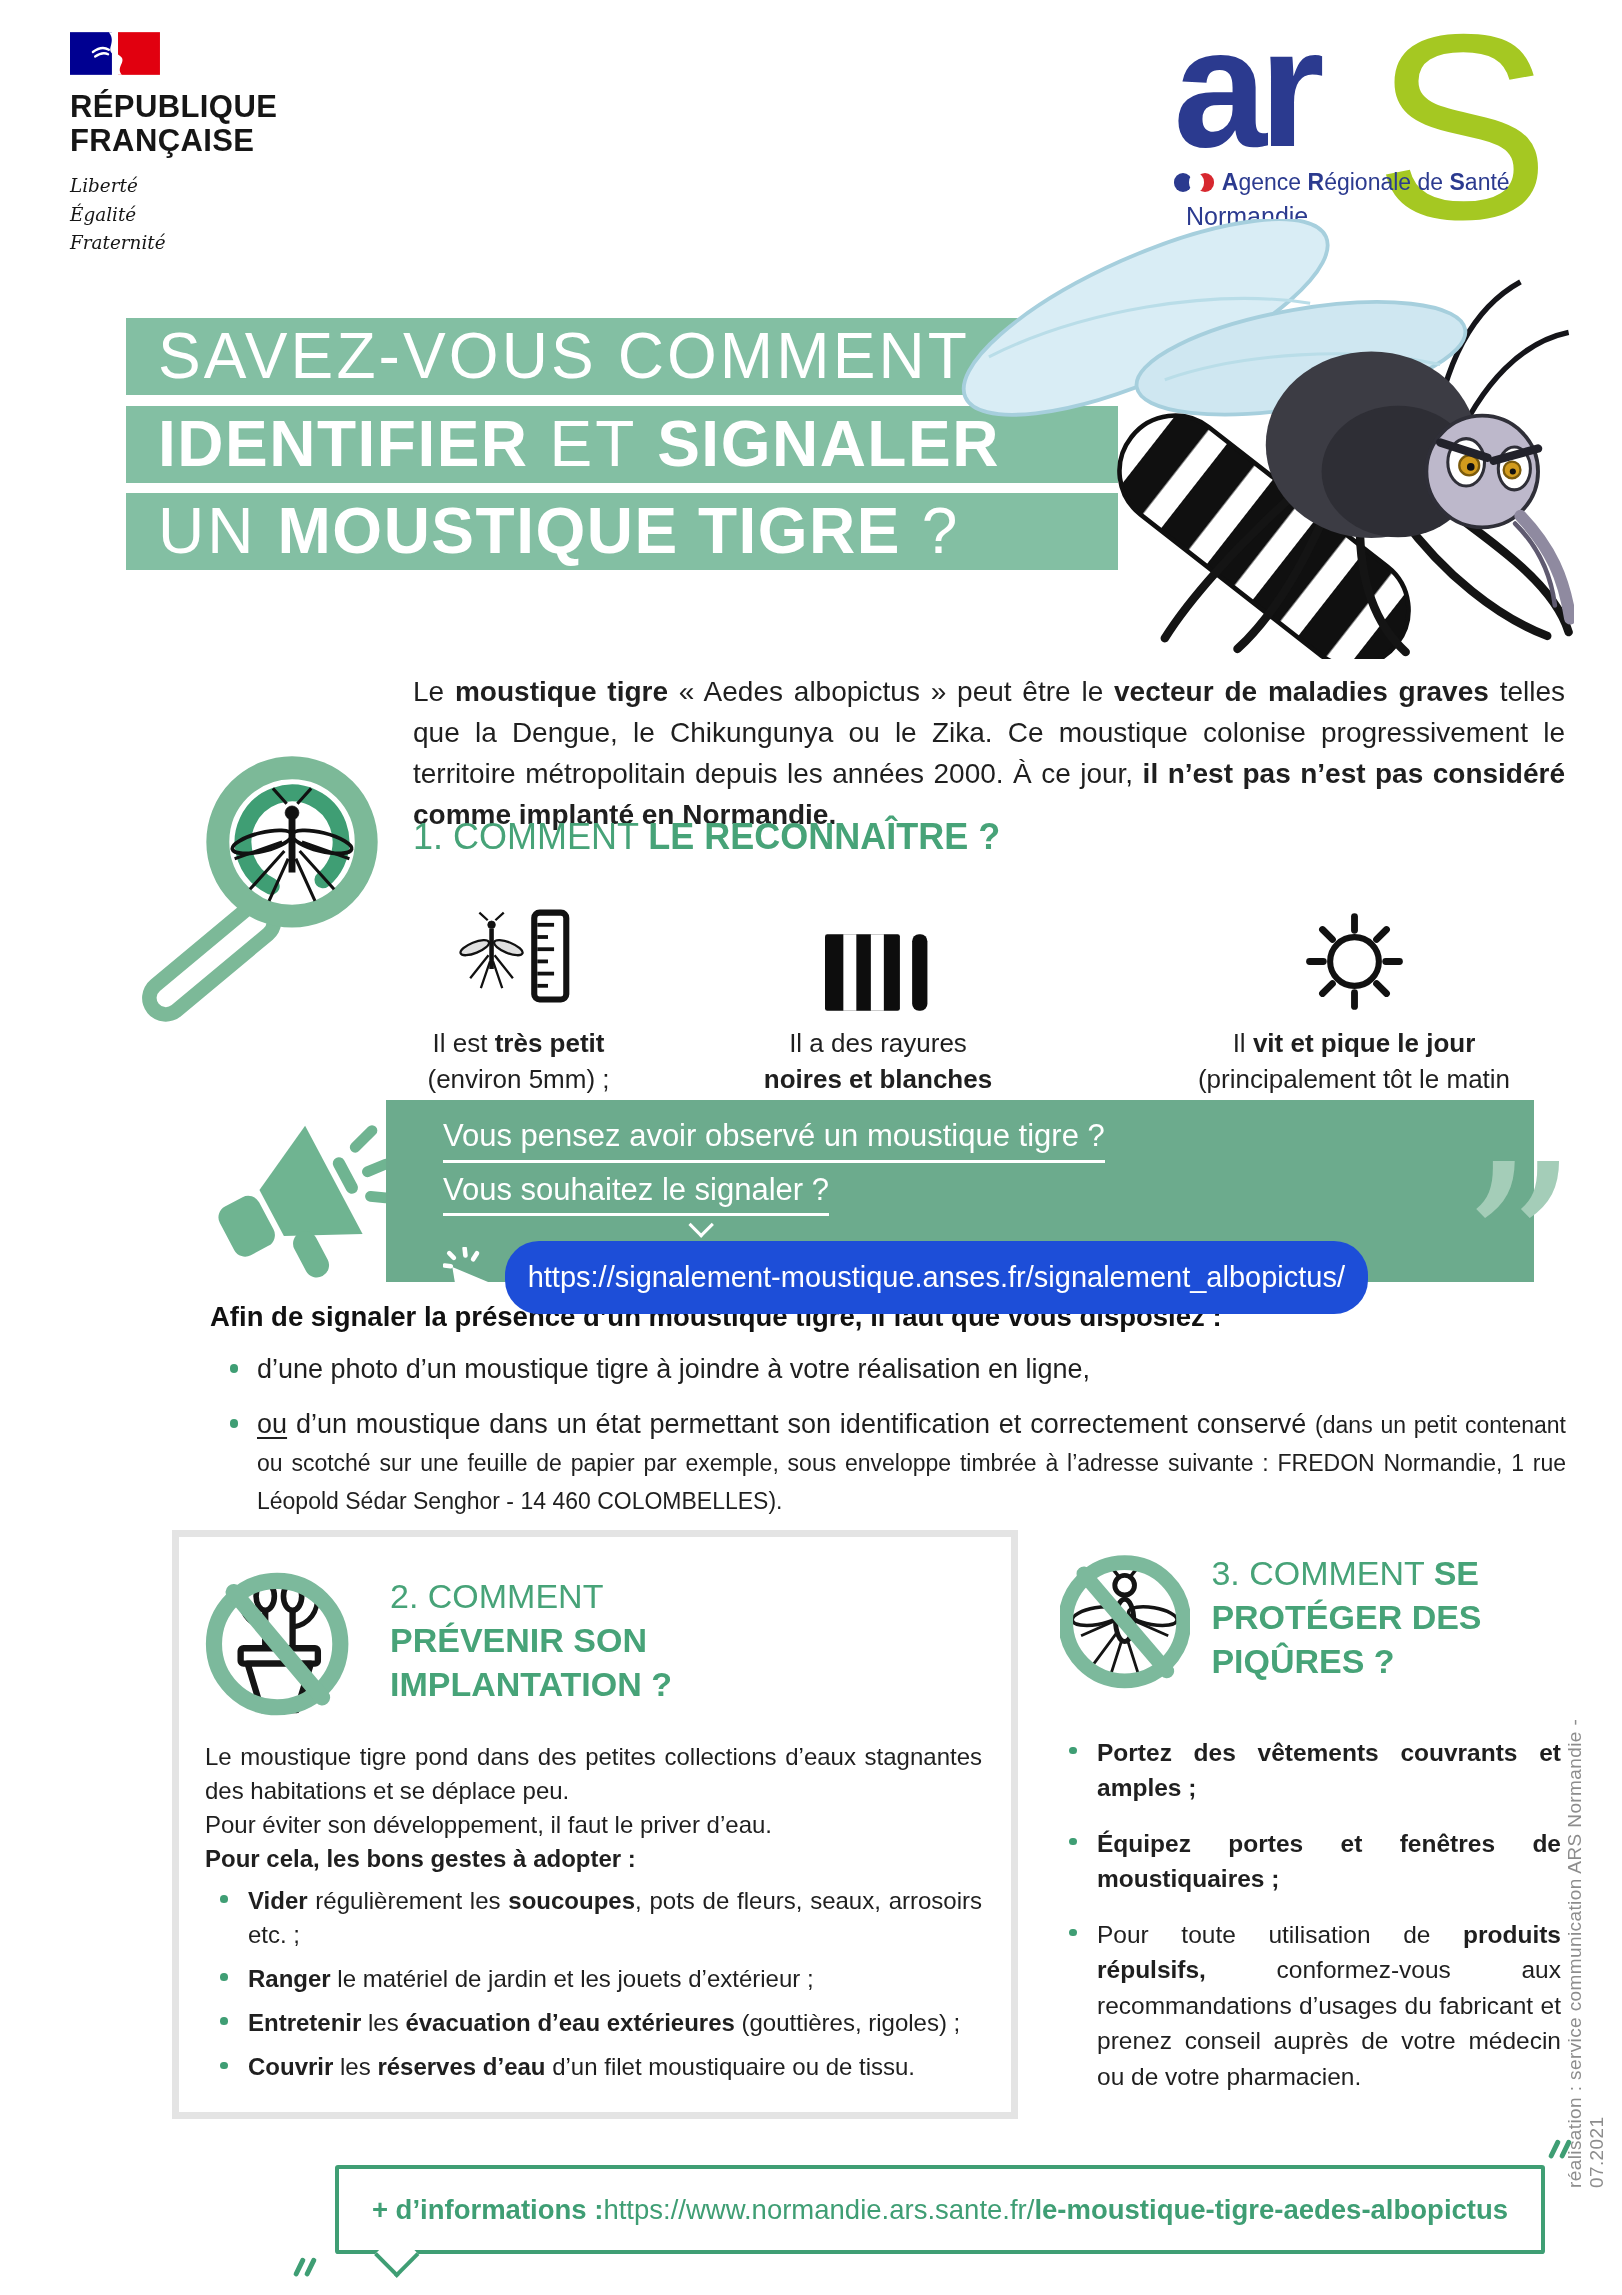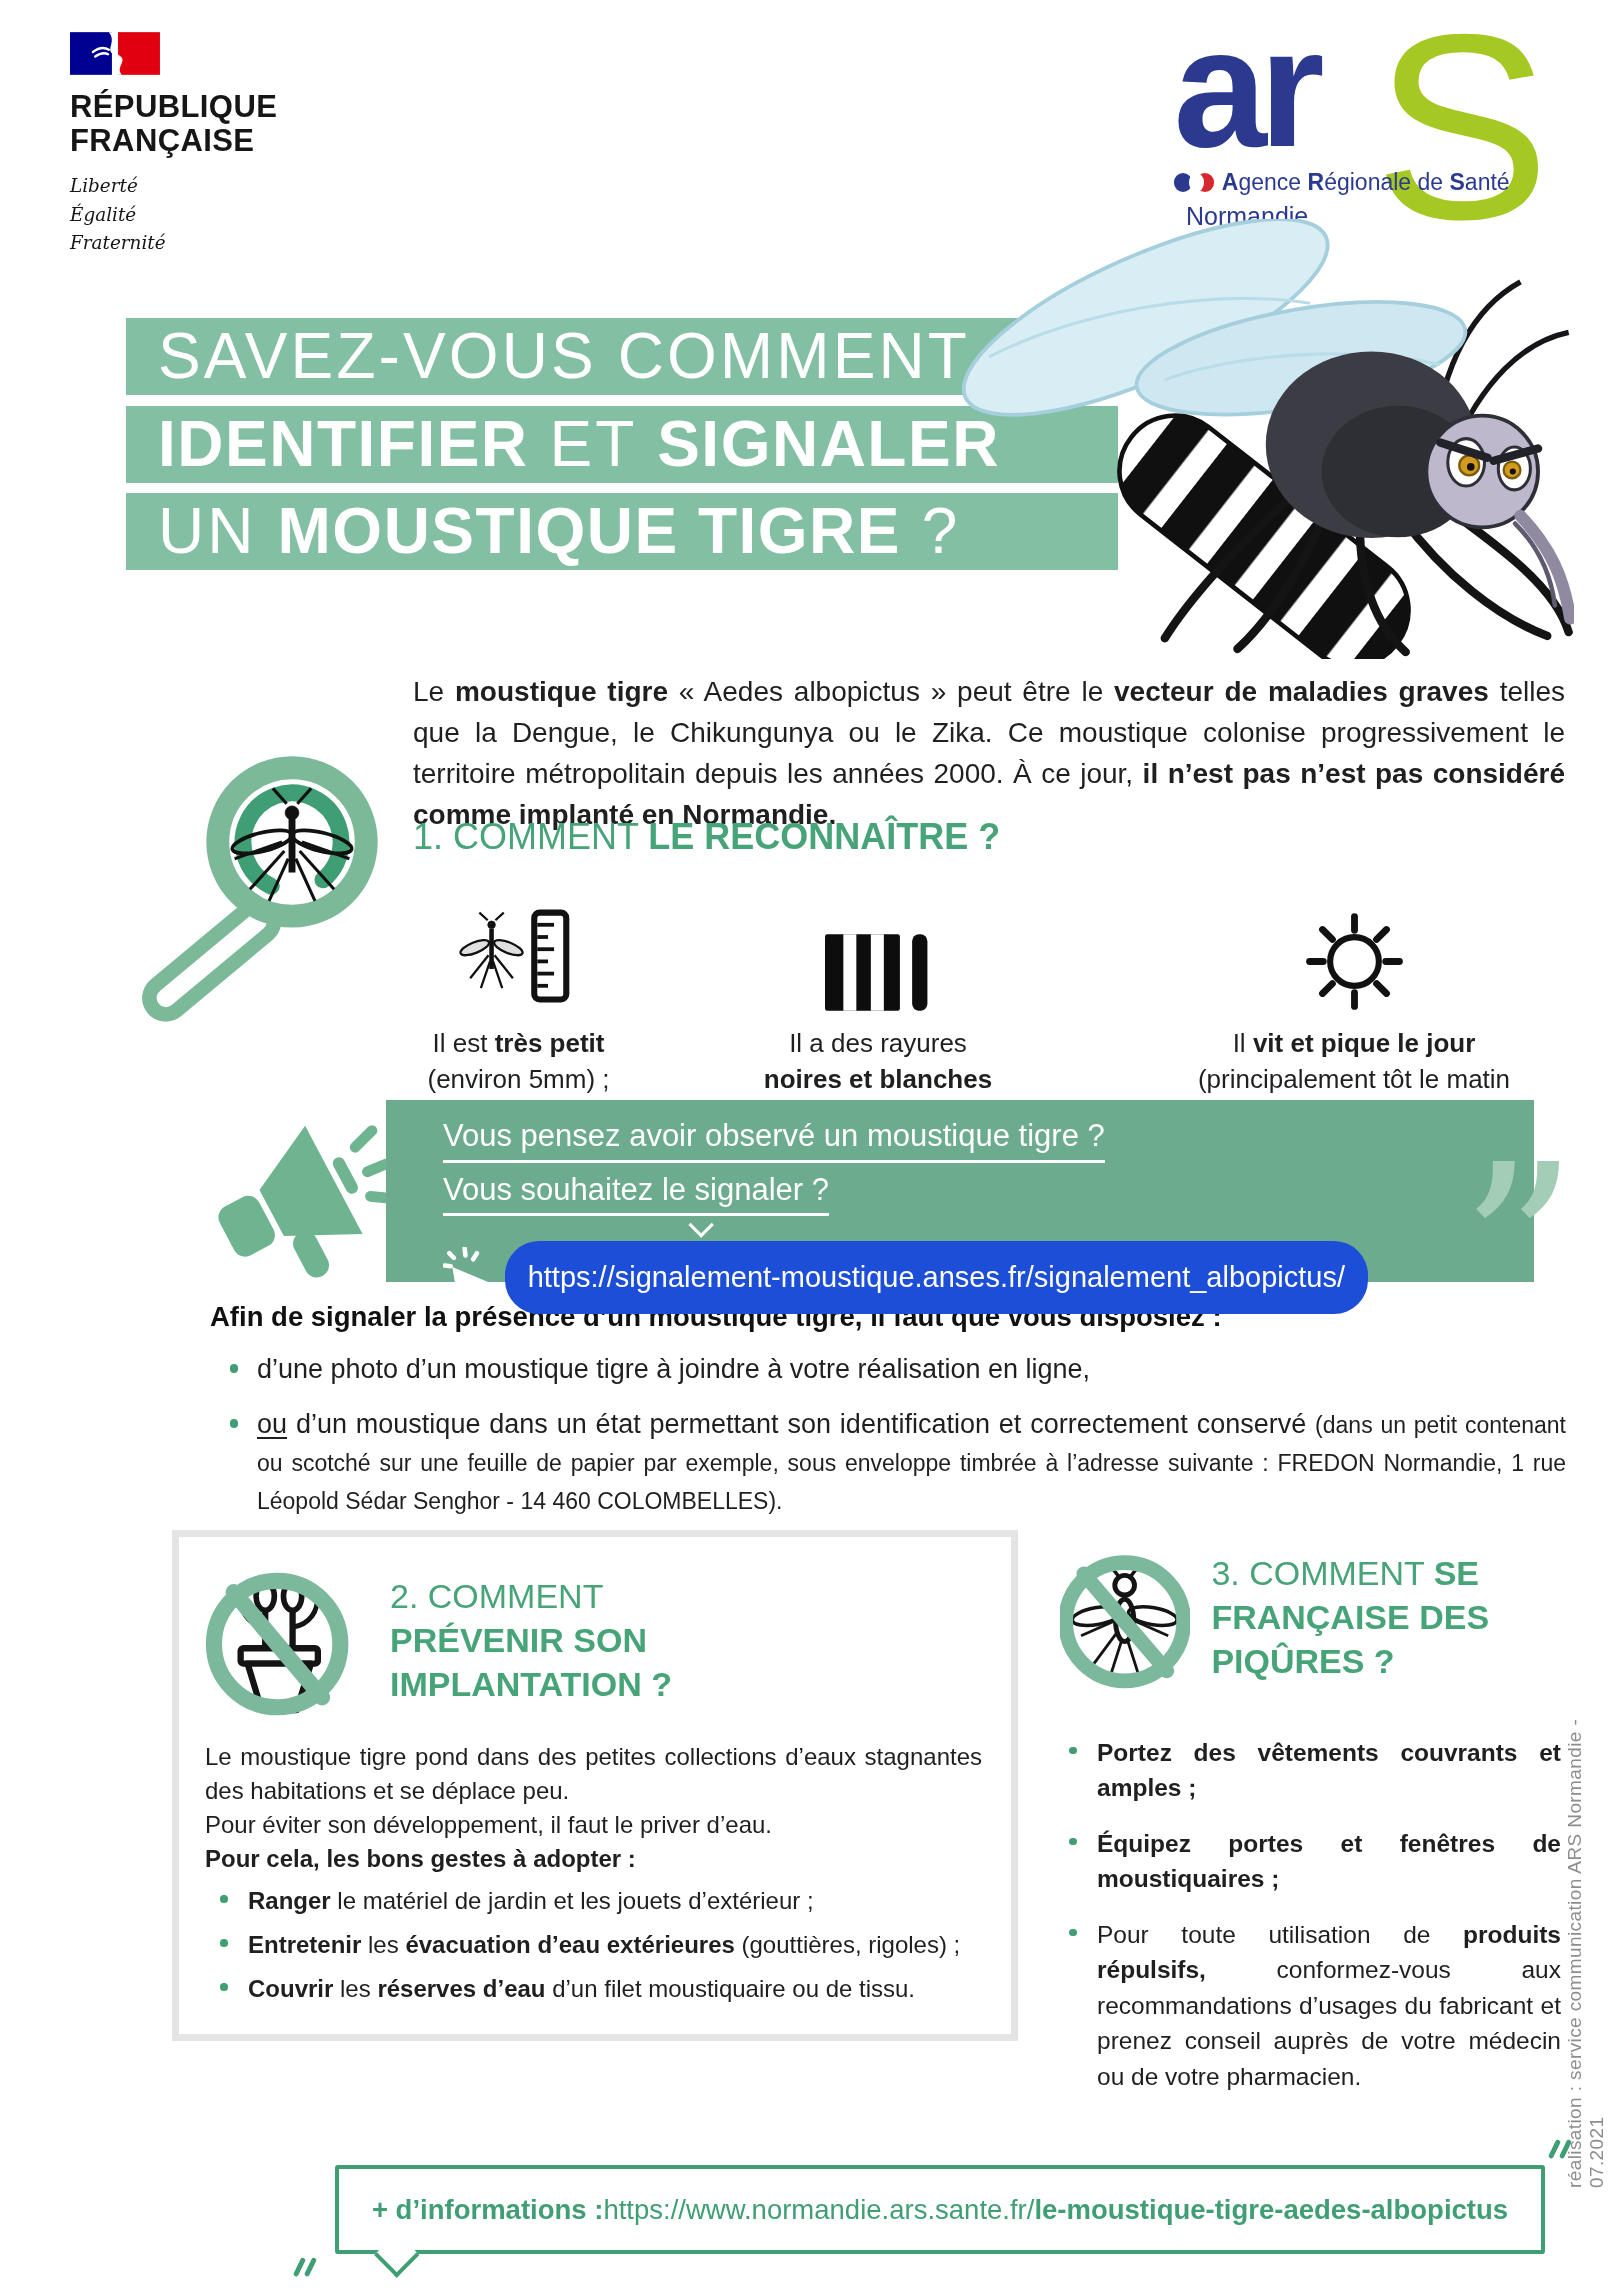--- a/index.html
+++ b/index.html
@@ -348,20 +348,21 @@
       <div class="h2t">
         <span class="lt">2. COMMENT</span><br>
         <span class="bd">PRÉVENIR SON</span><br>
         <span class="bd">IMPLANTATION ?</span>
       </div>
     </div>
     <p class="p-first"><span>Le moustique tigre pond dans des petites collections d’eaux stagnantes des habitations et se déplace peu.</span></p>
     <p><span>Pour éviter son développement, il faut le priver d’eau.</span></p>
     <p class="p-bold"><span>Pour cela, les bons gestes à adopter :</span></p>
     <ul class="dots">
+      <li><span class="b">Vider</span><span> régulièrement les </span><span class="b">soucoupes</span><span>, pots de fleurs, seaux, arrosoirs etc. ;</span></li>
       <li><span class="b">Ranger</span><span> le matériel de jardin et les jouets d’extérieur ;</span></li>
       <li><span class="b">Entretenir</span><span> les </span><span class="b">évacuation d’eau extérieures</span><span> (gouttières, rigoles) ;</span></li>
       <li><span class="b">Couvrir</span><span> les </span><span class="b">réserves d’eau</span><span> d’un filet moustiquaire ou de tissu.</span></li>
     </ul>
   </div>
 
   <div class="sec3">
     <div class="headrow3">
       <span>
         <svg width="130" height="161" viewBox="0 0 185 225">
@@ -372,21 +373,21 @@
             <ellipse cx="52" cy="102" rx="35" ry="12" stroke-width="5" transform="rotate(-10 52 102)"></ellipse>
             <ellipse cx="132" cy="102" rx="35" ry="12" stroke-width="5" transform="rotate(10 132 102)"></ellipse>
             <path d="M82 124 L 48 170 M88 136 L 72 186 M96 136 L 112 186 M102 124 L 136 170 M80 108 L 30 130 M104 108 L 154 130" stroke-width="4"></path>
           </g>
           <circle cx="92" cy="110" r="84" fill="none" stroke="#7cb99c" stroke-width="21"></circle>
           <line x1="34" y1="42" x2="152" y2="180" stroke="#7cb99c" stroke-width="21" stroke-linecap="round"></line>
         </svg>
       </span>
       <div class="h3t">
         <span class="lt">3. COMMENT </span><span class="bd">SE</span><br>
-        <span class="bd">FRANÇAISE DES</span><br>
+        <span class="bd">PROTÉGER DES</span><br>
         <span class="bd">PIQÛRES ?</span>
       </div>
     </div>
     <ul class="dots">
       <li><span class="b">Portez des vêtements couvrants et amples ;</span></li>
       <li><span class="b">Équipez portes et fenêtres de moustiquaires ;</span></li>
       <li><span>Pour toute utilisation de </span><span class="b">produits répulsifs,</span><span> conformez-vous aux recommandations d’usages du fabricant et prenez conseil auprès de votre médecin ou de votre pharmacien.</span></li>
     </ul>
   </div>
 

